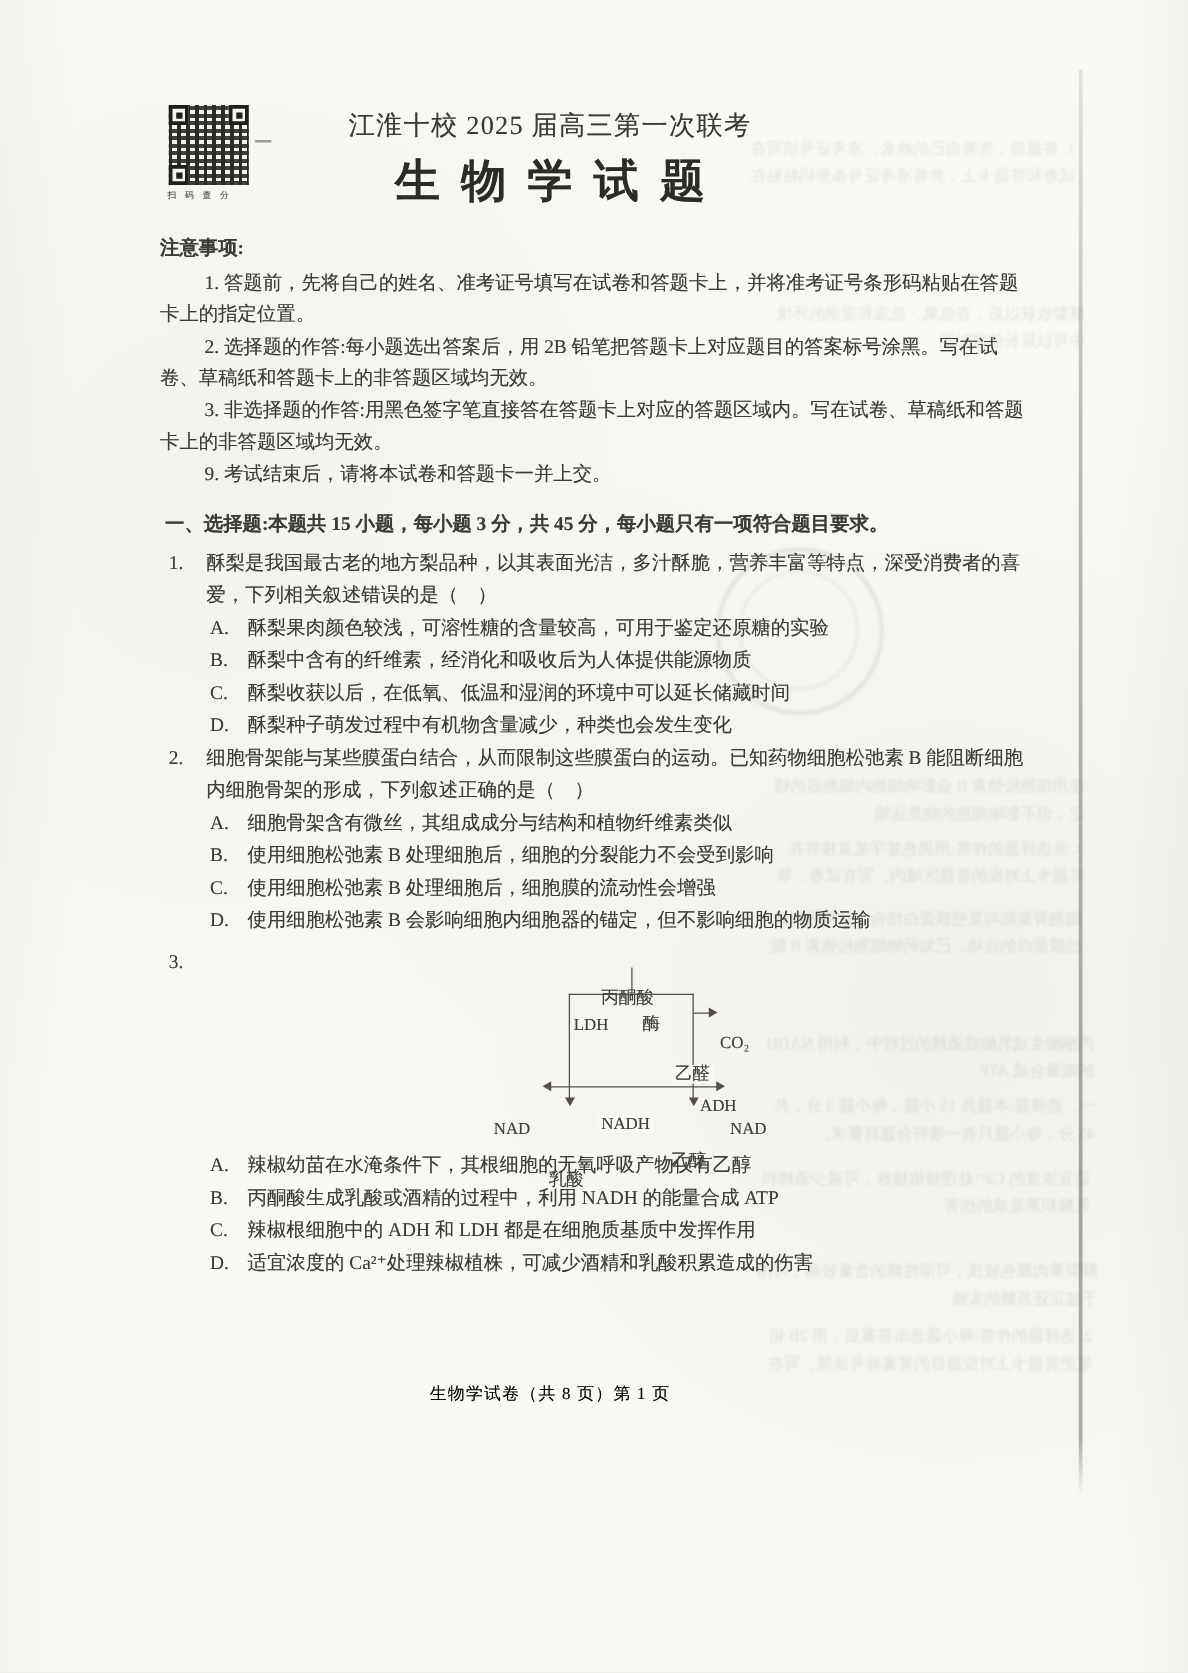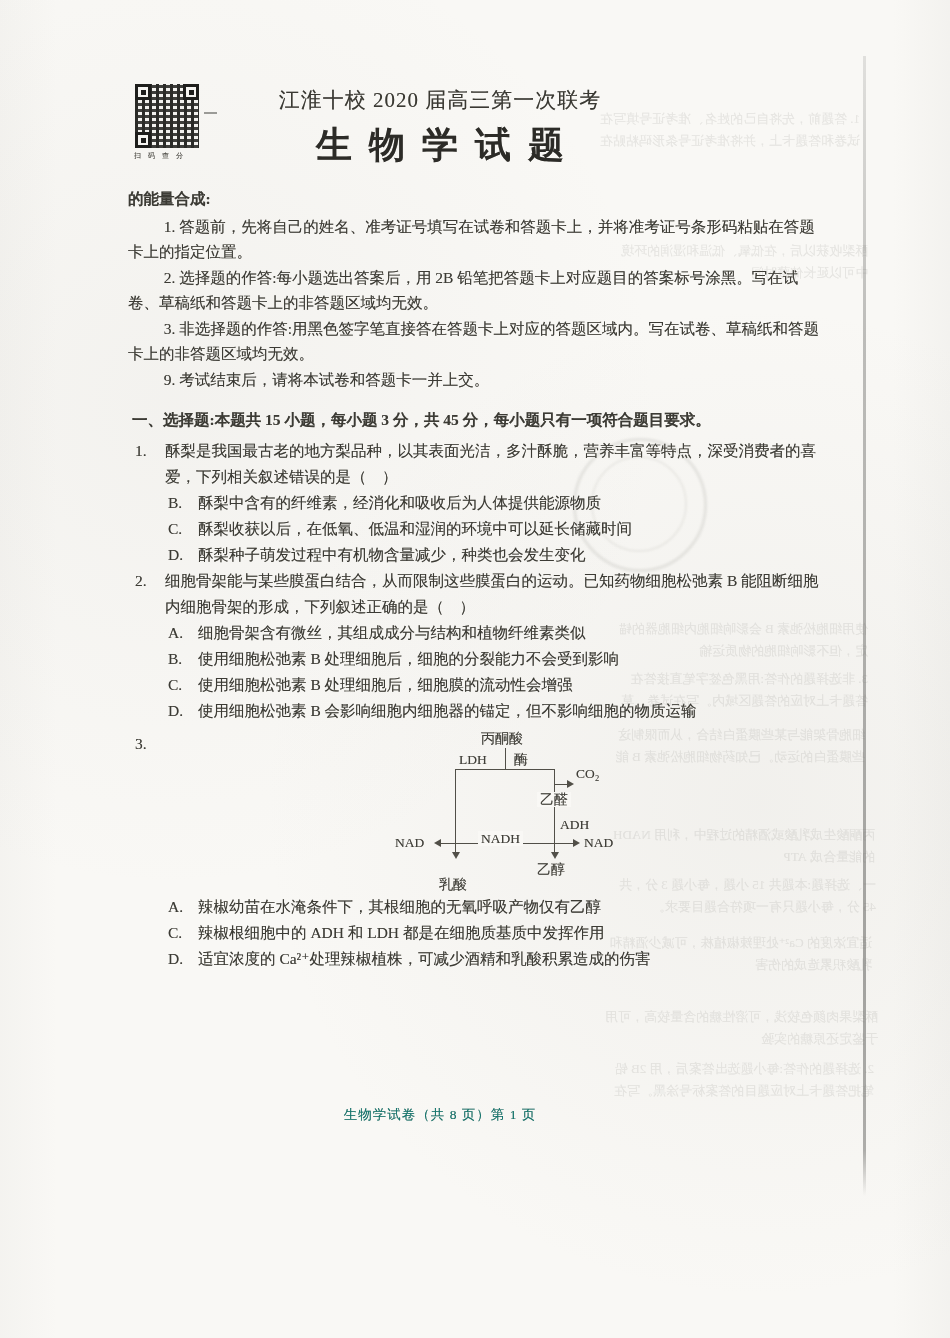--- a/index.html
+++ b/index.html
@@ -38,32 +38,32 @@
   
   .main{position:absolute;left:128px;top:407px;width:700px;font-size:15.5px;line-height:26px;}
   .section-heading{font-weight:bold;margin:0 0 5px 4px;}
   .question{position:relative;padding-left:37px;margin:0;}
   .qnum{position:absolute;left:7px;top:0;}
   .qstem{margin:0;}
   .option{margin:0;padding-left:3px;}
   .olabel{display:inline-block;min-width:30px;}
   
   .diagram{position:relative;margin:7px 0 5px 212px;width:285px;height:158px;}
-  .diagram .t{position:absolute;font-size:13.5px;line-height:15px;white-space:nowrap;color:#403f39;}
+  .diagram .t{position:absolute;font-size:13.5px;line-height:15px;white-space:nowrap;color:#403f39;margin-top:34px;}
   .diagram .cn{font-size:14px;}
   .diagram .onpaper{background:#f9f8f5;padding:0 3px;}
   .vline,.hline{position:absolute;}
   .vline{border-left:1.5px solid #514f48;width:0;}
   .hline{border-top:1.5px solid #514f48;height:0;}
   .arr{position:absolute;width:0;height:0;}
   .arr-r{border-top:4px solid transparent;border-bottom:4px solid transparent;border-left:7px solid #514f48;}
   .arr-l{border-top:4px solid transparent;border-bottom:4px solid transparent;border-right:7px solid #514f48;}
   .arr-d{border-left:4px solid transparent;border-right:4px solid transparent;border-top:7px solid #514f48;}
   
-  .footer{position:absolute;left:0;top:1106px;width:880px;text-align:center;font-size:13.5px;color:#0f766e;letter-spacing:1px;}
+  .footer{position:absolute;left:0;top:1106px;width:880px;text-align:center;font-size:13.5px;color:#000000;letter-spacing:1px;}
   
   .edge-line{position:absolute;left:863px;top:56px;width:2.5px;height:1140px;pointer-events:none;
     background:linear-gradient(to bottom, rgba(150,150,147,.25), rgba(128,128,125,.5) 25%, rgba(112,112,109,.62) 80%, rgba(112,112,109,.55) 96%, rgba(112,112,109,0));}
   .ghost{position:absolute;transform:scaleX(-1);opacity:.13;color:#6f6e68;font-size:13px;line-height:22px;
     max-height:46px;overflow:hidden;filter:blur(.7px);word-break:break-all;pointer-events:none;}
   .stamp{position:absolute;border-radius:50%;pointer-events:none;filter:blur(1.3px);}
   .stamp.s1{left:573px;top:438px;width:128px;height:128px;border:3px solid rgba(128,126,118,.15);}
   .stamp.s2{left:591px;top:456px;width:92px;height:92px;border:2px solid rgba(128,126,118,.10);}
 </style>
 </head>
@@ -73,38 +73,39 @@
 
   <div class="qr">
     <span class="f tl"></span>
     <span class="f tr"></span>
     <span class="f bl"></span>
   </div>
   <div class="qr-caption">扫码查分</div>
   <div class="title-dash"></div>
 
   <div class="header">
-    <div class="exam-title">江淮十校 2020 届高三第一次联考</div>
+    <div class="exam-title">江淮十校 2025 届高三第一次联考</div>
     <div class="subject-title">生物学试题</div>
   </div>
 
   <div class="notices">
-    <p class="notice-heading">的能量合成:</p>
+    <p class="notice-heading">注意事项:</p>
     <p class="notice-item">1. 答题前，先将自己的姓名、准考证号填写在试卷和答题卡上，并将准考证号条形码粘贴在答题卡上的指定位置。</p>
     <p class="notice-item">2. 选择题的作答:每小题选出答案后，用 2B 铅笔把答题卡上对应题目的答案标号涂黑。写在试卷、草稿纸和答题卡上的非答题区域均无效。</p>
     <p class="notice-item">3. 非选择题的作答:用黑色签字笔直接答在答题卡上对应的答题区域内。写在试卷、草稿纸和答题卡上的非答题区域均无效。</p>
     <p class="notice-item">9. 考试结束后，请将本试卷和答题卡一并上交。</p>
   </div>
 
   <div class="main">
     <p class="section-heading">一、选择题:本题共 15 小题，每小题 3 分，共 45 分，每小题只有一项符合题目要求。</p>
 
     <div class="question">
       <span class="qnum">1.</span>
       <p class="qstem">酥梨是我国最古老的地方梨品种，以其表面光洁，多汁酥脆，营养丰富等特点，深受消费者的喜爱，下列相关叙述错误的是（　）</p>
+      <p class="option"><span class="olabel">A.</span><span>酥梨果肉颜色较浅，可溶性糖的含量较高，可用于鉴定还原糖的实验</span></p>
       <p class="option"><span class="olabel">B.</span><span>酥梨中含有的纤维素，经消化和吸收后为人体提供能源物质</span></p>
       <p class="option"><span class="olabel">C.</span><span>酥梨收获以后，在低氧、低温和湿润的环境中可以延长储藏时间</span></p>
       <p class="option"><span class="olabel">D.</span><span>酥梨种子萌发过程中有机物含量减少，种类也会发生变化</span></p>
     </div>
 
     <div class="question">
       <span class="qnum">2.</span>
       <p class="qstem">细胞骨架能与某些膜蛋白结合，从而限制这些膜蛋白的运动。已知药物细胞松弛素 B 能阻断细胞内细胞骨架的形成，下列叙述正确的是（　）</p>
       <p class="option"><span class="olabel">A.</span><span>细胞骨架含有微丝，其组成成分与结构和植物纤维素类似</span></p>
       <p class="option"><span class="olabel">B.</span><span>使用细胞松弛素 B 处理细胞后，细胞的分裂能力不会受到影响</span></p>
@@ -134,20 +135,21 @@
         <span class="t" style="left:18px;top:104px;">NAD</span>
         <span class="t onpaper" style="left:101px;top:100px;">NADH</span>
         <span class="t" style="left:207px;top:104px;">NAD</span>
         <span class="arr arr-d" style="left:75px;top:121px;"></span>
         <span class="arr arr-d" style="left:174px;top:121px;"></span>
         <span class="t cn" style="left:62px;top:146px;">乳酸</span>
         <span class="t cn" style="left:160px;top:131px;">乙醇</span>
       </div>
 
       <p class="option"><span class="olabel">A.</span><span>辣椒幼苗在水淹条件下，其根细胞的无氧呼吸产物仅有乙醇</span></p>
+      <p class="option"><span class="olabel">B.</span><span>丙酮酸生成乳酸或酒精的过程中，利用 NADH 的能量合成 ATP</span></p>
       <p class="option"><span class="olabel">C.</span><span>辣椒根细胞中的 ADH 和 LDH 都是在细胞质基质中发挥作用</span></p>
       <p class="option"><span class="olabel">D.</span><span>适宜浓度的 Ca²⁺处理辣椒植株，可减少酒精和乳酸积累造成的伤害</span></p>
     </div>
   </div>
 
   <div class="footer">生物学试卷（共 8 页）第 1 页</div>
 
   <div class="edge-line"></div>
   <div class="stamp s1"></div>
   <div class="stamp s2"></div>

